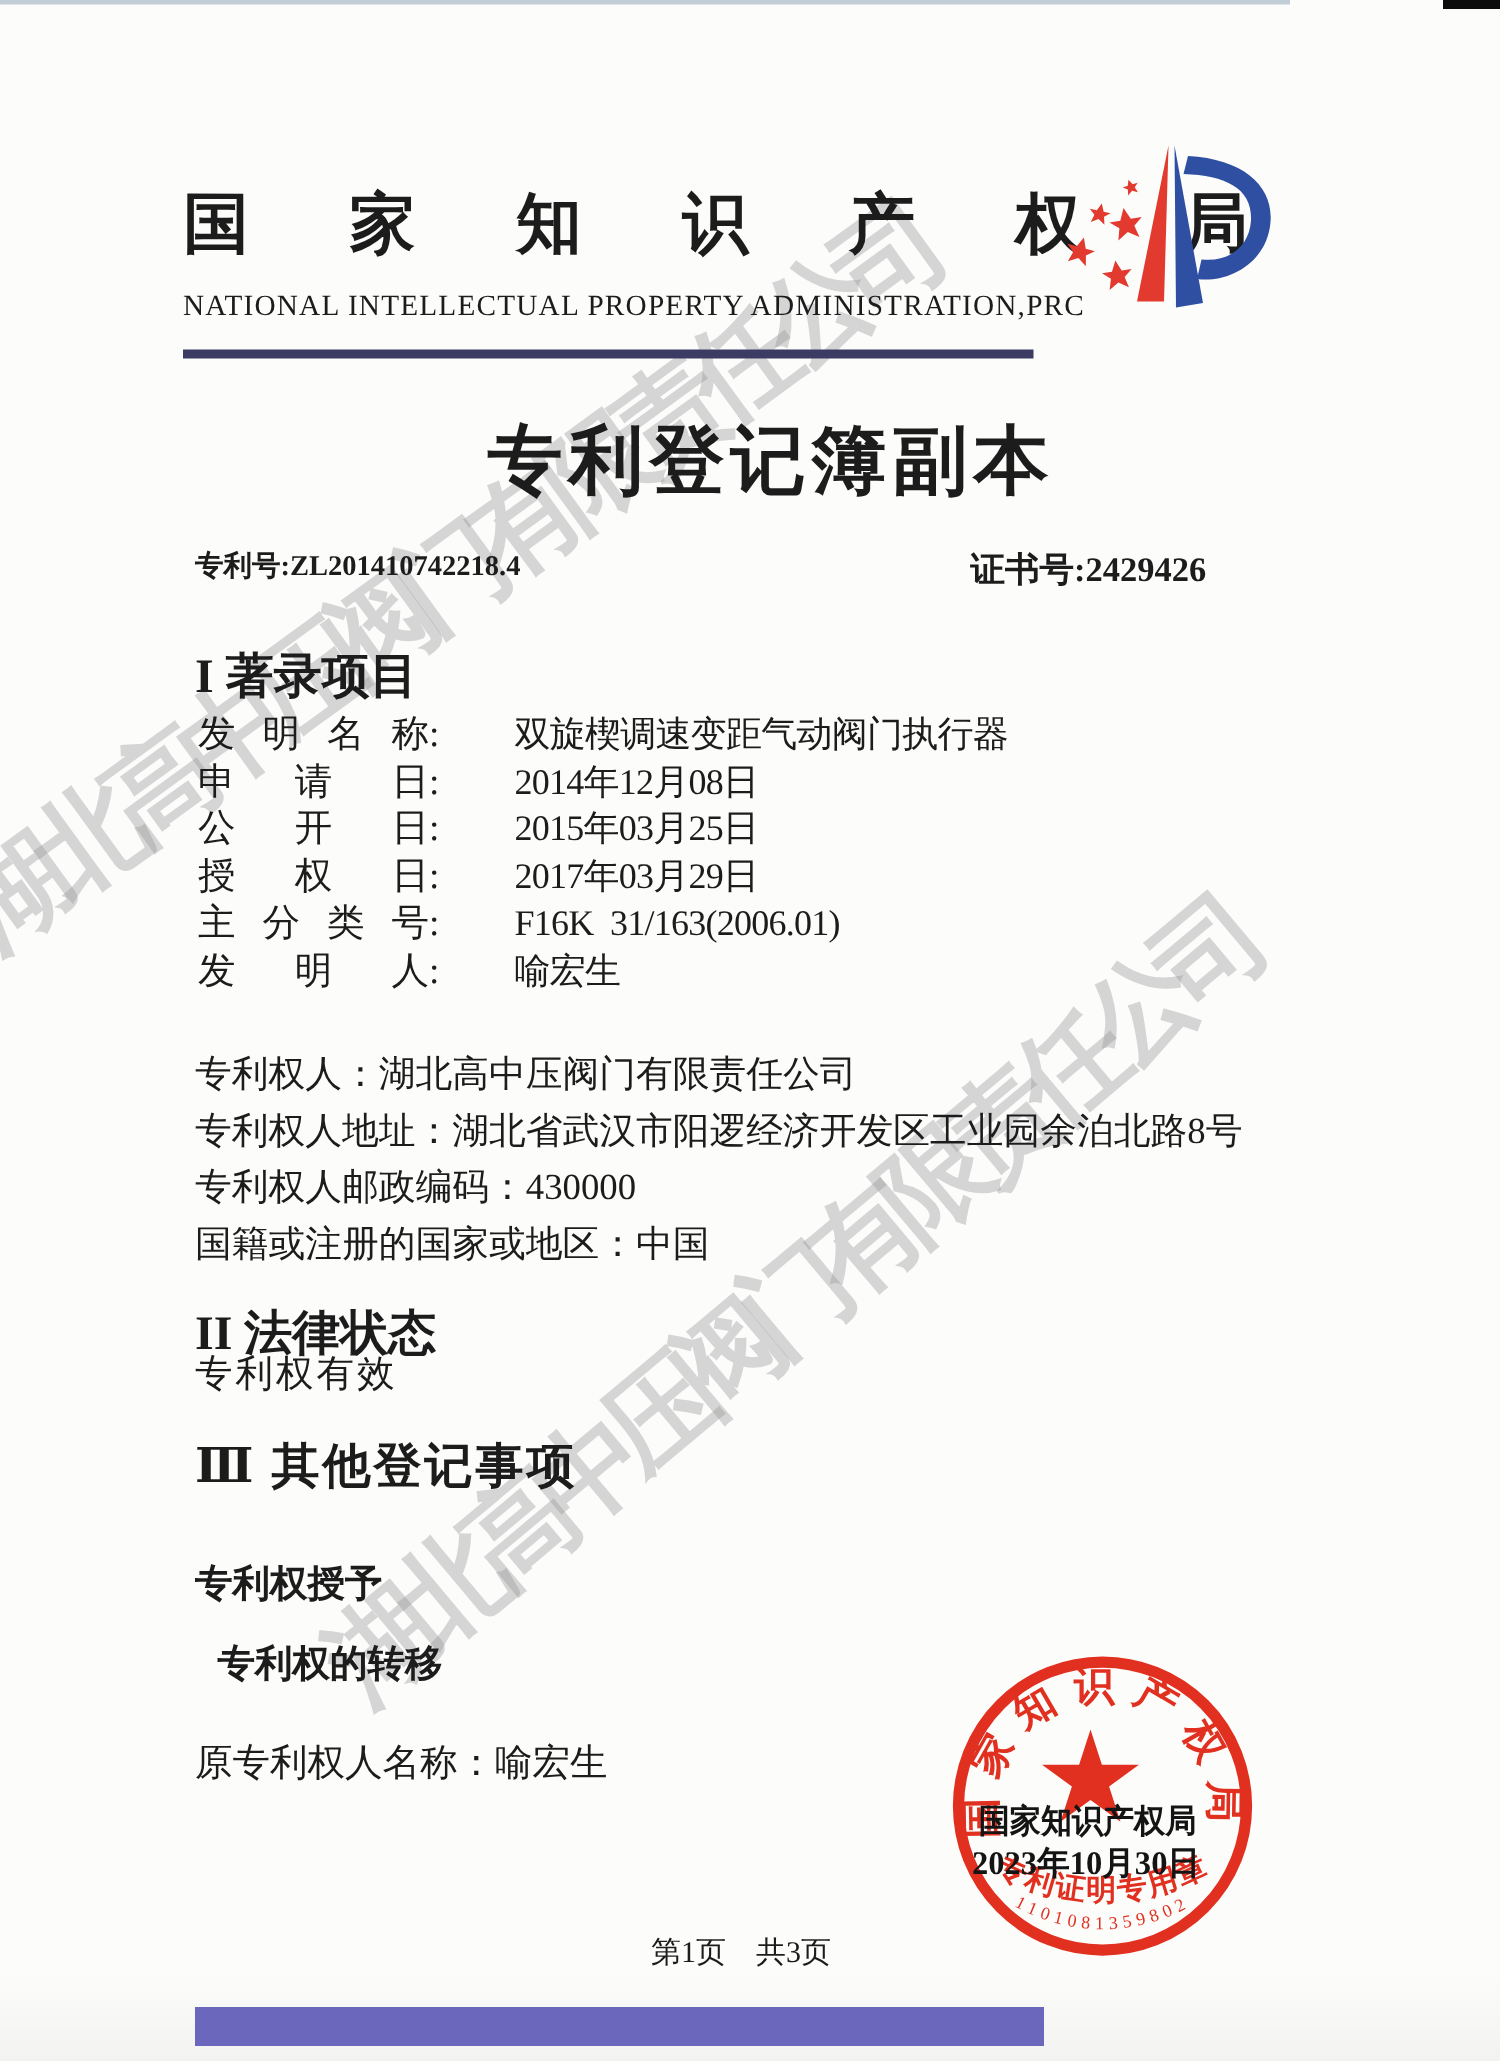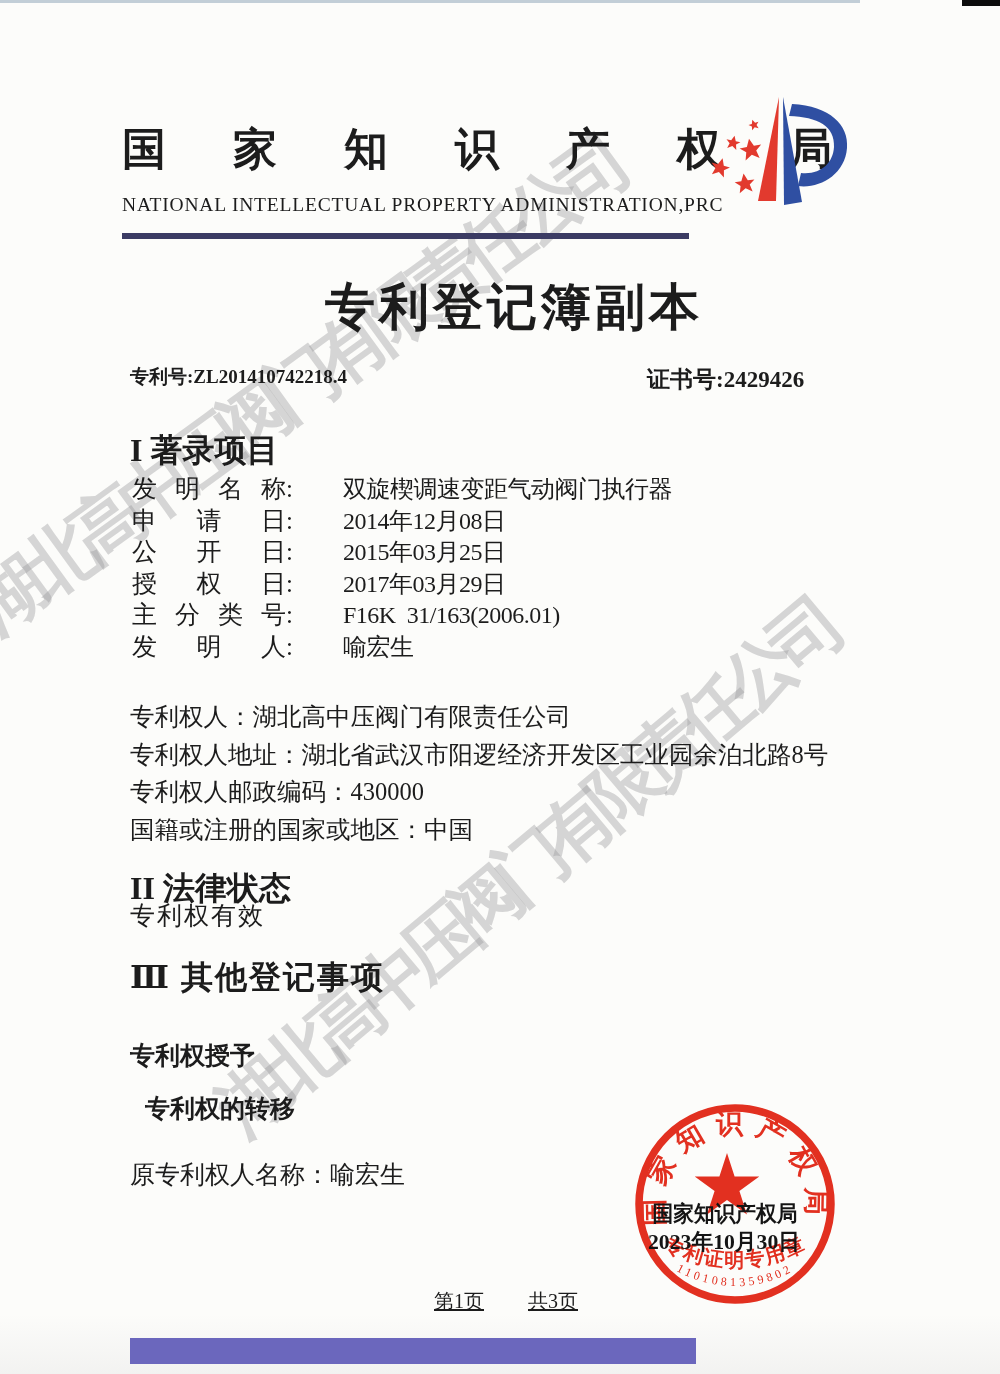--- a/index.html
+++ b/index.html
@@ -51,21 +51,21 @@
 
   .s2-heading{left:130px;top:867px;}
   .s2-status{position:absolute;left:130px;top:899px;font-size:25px;letter-spacing:2px;white-space:nowrap;}
   .s3-heading{left:130px;top:956px;letter-spacing:2px;}
 
   .grant-heading{left:130px;top:1039px;font-size:25px;}
   .grant-row{position:absolute;left:130px;top:1069px;font-size:25px;white-space:nowrap;}
   .transfer-heading{left:130px;top:1092px;font-size:25px;margin-left:15px;}
   .transfer-row{position:absolute;left:130px;top:1158px;font-size:25px;white-space:nowrap;}
 
-  .footer{position:absolute;left:434px;top:1288px;font-size:20px;display:flex;gap:44px;white-space:nowrap;text-decoration:underline;}
+  .footer{position:absolute;left:434px;top:1288px;font-size:20px;display:flex;gap:20px;white-space:nowrap;}
 
   .bottom-bar{position:absolute;left:130px;top:1338px;width:566px;height:26px;background:#6b67bd;}
 
   .seal{position:absolute;left:629px;top:1099px;z-index:3;}
   .seal text{font-family:"Liberation Serif","DejaVu Serif",serif;}
 </style>
 </head>
 <body>
 
 <div class="page">

